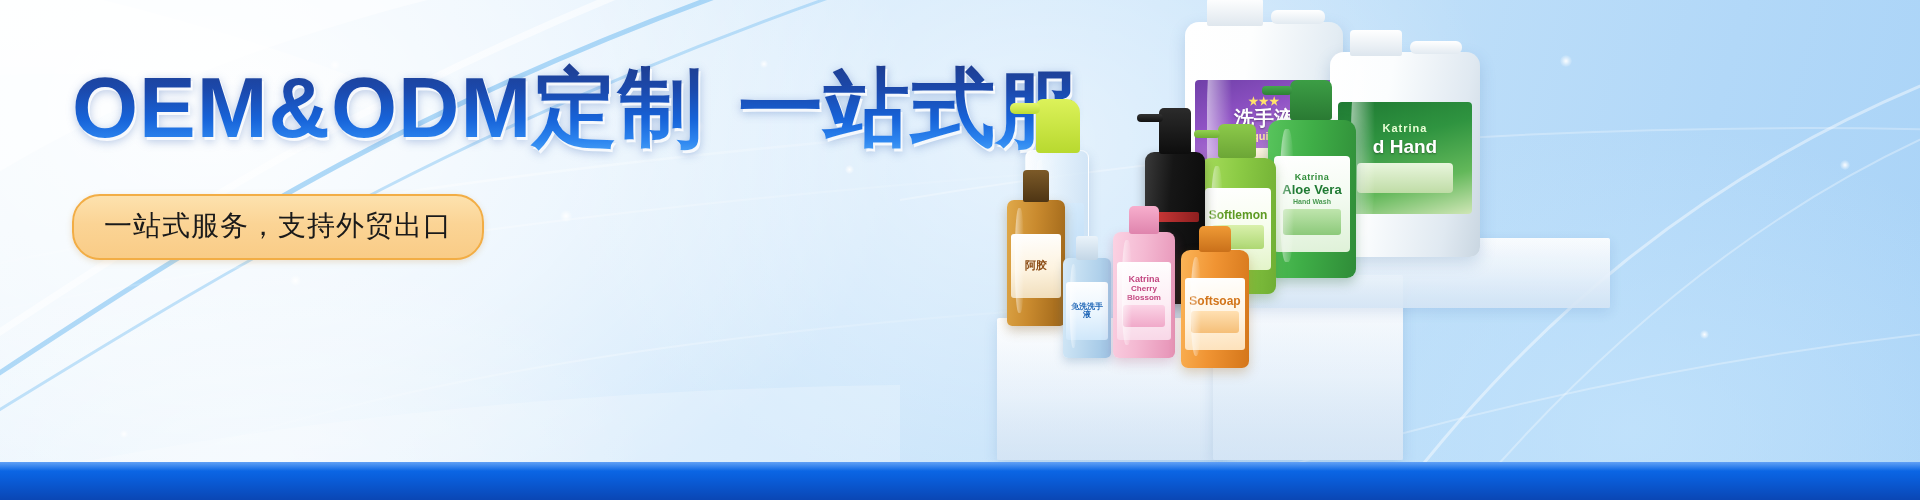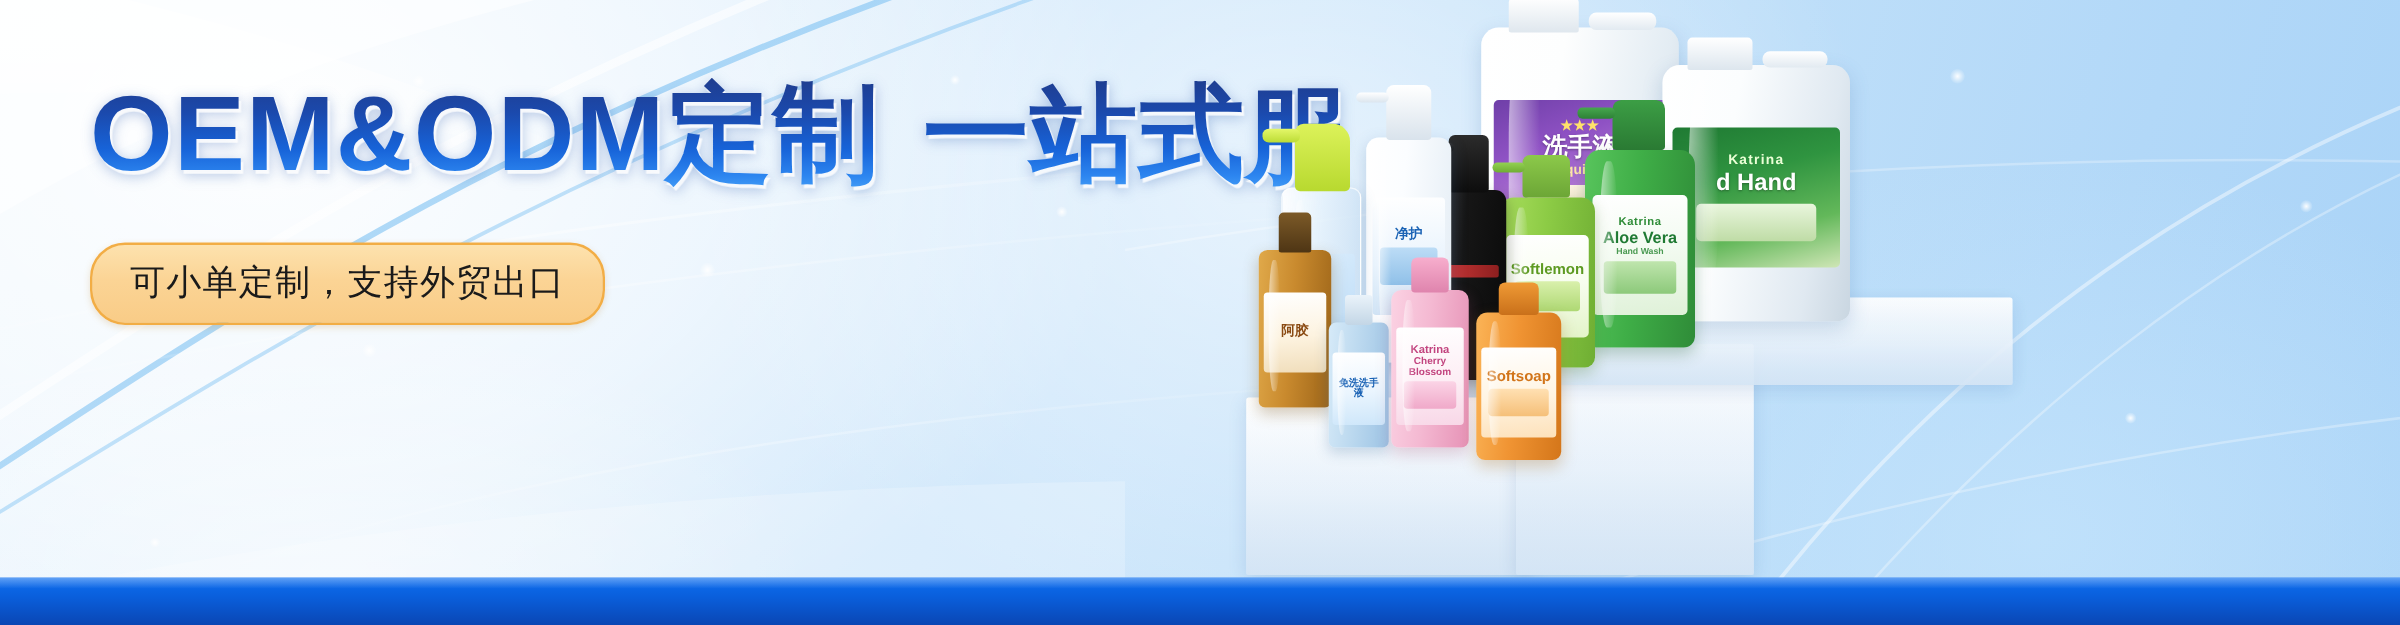--- a/index.html
+++ b/index.html
@@ -140,21 +140,21 @@
   <div class="spark" style="left:760px;top:60px;width:8px;height:8px;"></div>
   <div class="spark" style="left:1560px;top:55px;width:12px;height:12px;"></div>
   <div class="spark" style="left:1840px;top:160px;width:10px;height:10px;"></div>
   <div class="spark" style="left:1700px;top:330px;width:9px;height:9px;"></div>
   <div class="spark" style="left:120px;top:430px;width:8px;height:8px;"></div>
 
   <div id="copy">
     <div id="headline">
       <span>OEM&amp;ODM定制</span><span class="gap"></span><span>一站式服务</span>
     </div>
-    <div id="badge">可小单定制，支持外贸出口</div>
+    <div id="badge">一站式服务，支持外贸出口</div>
   </div>
 
   <div id="products">
 
     <div class="pedestal" style="left:12px; top:318px; width:228px; height:142px; border-radius:2px;">
       <div class="face"></div>
     </div>
     <div class="pedestal" style="left:228px; top:275px; width:190px; height:185px; border-radius:2px;">
       <div class="face"></div>
     </div>
@@ -235,35 +235,20 @@
                 background:linear-gradient(95deg,#3a3a3a 0%,#161616 40%,#0a0a0a 100%);
                 border-radius:9px 9px 6px 6px; box-shadow:0 5px 12px rgba(0,0,0,.30);">
       <div class="cap" style="left:14px; top:-44px; width:32px; height:46px;
                   background:linear-gradient(180deg,#2b2b2b,#0d0d0d); border-radius:5px 5px 3px 3px;"></div>
       <div class="cap" style="left:-8px; top:-38px; width:26px; height:8px;
                   background:linear-gradient(180deg,#333,#111); border-radius:4px;"></div>
       <div class="lbl" style="left:6px; top:60px; width:48px; height:10px; border-radius:2px;
                   background:linear-gradient(90deg,#d03a3a,#8d1f1f);"></div>
     </div>
 
-    <div class="bottle gloss" style="left:108px; top:110px; width:68px; height:180px;
-                background:linear-gradient(95deg,#ffffff 0%,#fbfdff 40%,#e4edf5 100%);
-                border-radius:10px 10px 7px 7px; box-shadow:0 5px 13px rgba(70,110,160,.25);">
-      <div class="cap" style="left:16px; top:-42px; width:36px; height:44px;
-                  background:linear-gradient(180deg,#ffffff,#d9e3ec); border-radius:6px 6px 3px 3px;"></div>
-      <div class="cap" style="left:-8px; top:-36px; width:26px; height:8px;
-                  background:linear-gradient(180deg,#ffffff,#dbe5ee); border-radius:4px;"></div>
-      <div class="lbl" style="left:5px; top:48px; width:58px; height:94px; border-radius:3px;
-                  background:linear-gradient(175deg,#ffffff 0%,#eaf4fd 55%,#cfe3f5 100%);
-                  flex-direction:column; color:#1b63b5; padding:3px;">
-        <div style="font-size:11px;">净护</div>
-        <div style="margin-top:4px; width:46px; height:30px; border-radius:3px;
-                    background:linear-gradient(180deg,#bcdcf6,#8fc0e8);"></div>
-      </div>
-    </div>
 
     <div class="bottle gloss" style="left:40px; top:150px; width:64px; height:150px;
                 background:linear-gradient(95deg,rgba(255,255,255,.92) 0%,rgba(228,241,251,.85) 45%,rgba(198,221,242,.85) 100%);
                 border-radius:8px 8px 6px 6px; box-shadow:0 5px 12px rgba(70,110,160,.22);
                 border:1px solid rgba(255,255,255,.7);">
       <div class="cap" style="left:10px; top:-52px; width:44px; height:54px;
                   background:linear-gradient(180deg,#dcf25a,#b8d92f); border-radius:7px 14px 4px 4px;"></div>
       <div class="cap" style="left:-16px; top:-48px; width:30px; height:11px;
                   background:linear-gradient(180deg,#e4f76a,#bcdc35); border-radius:5px;"></div>
       <div class="lbl" style="left:4px; top:52px; width:54px; height:92px; border-radius:3px;

